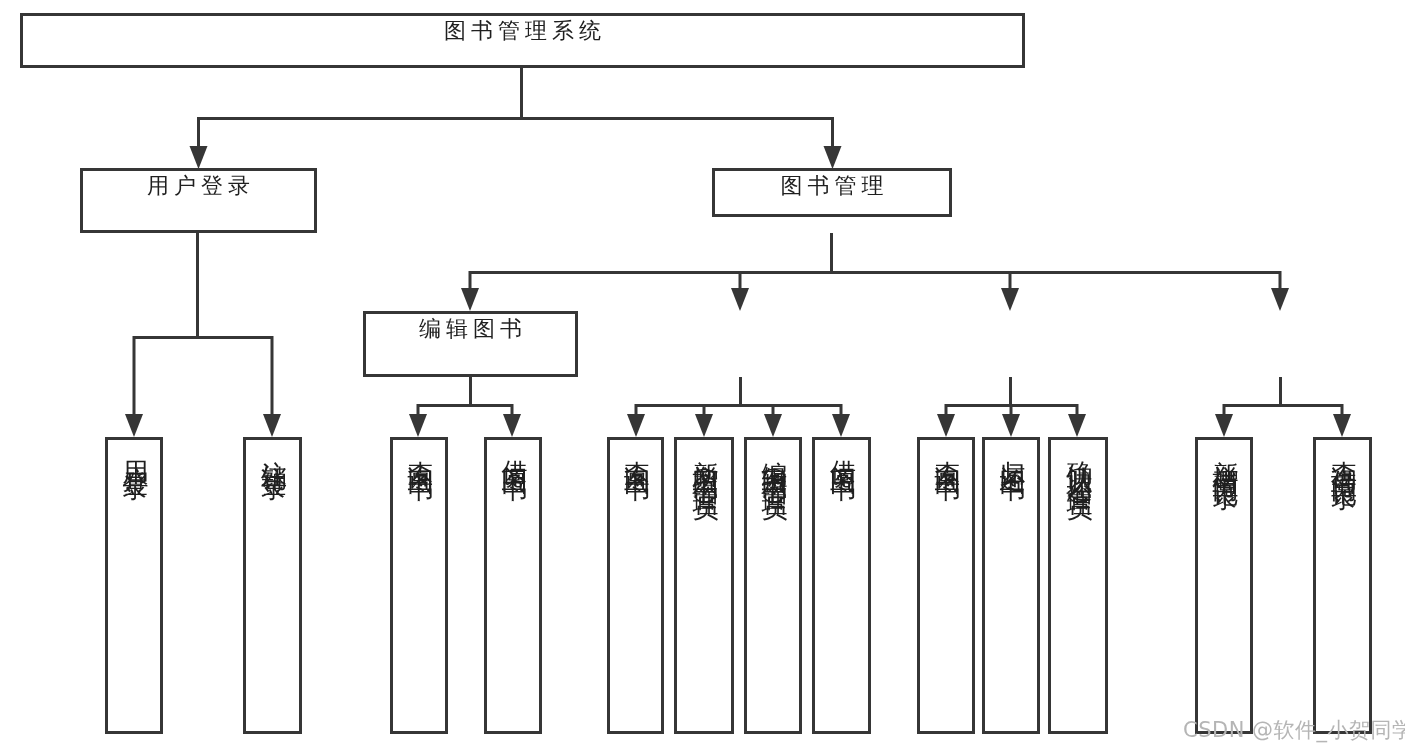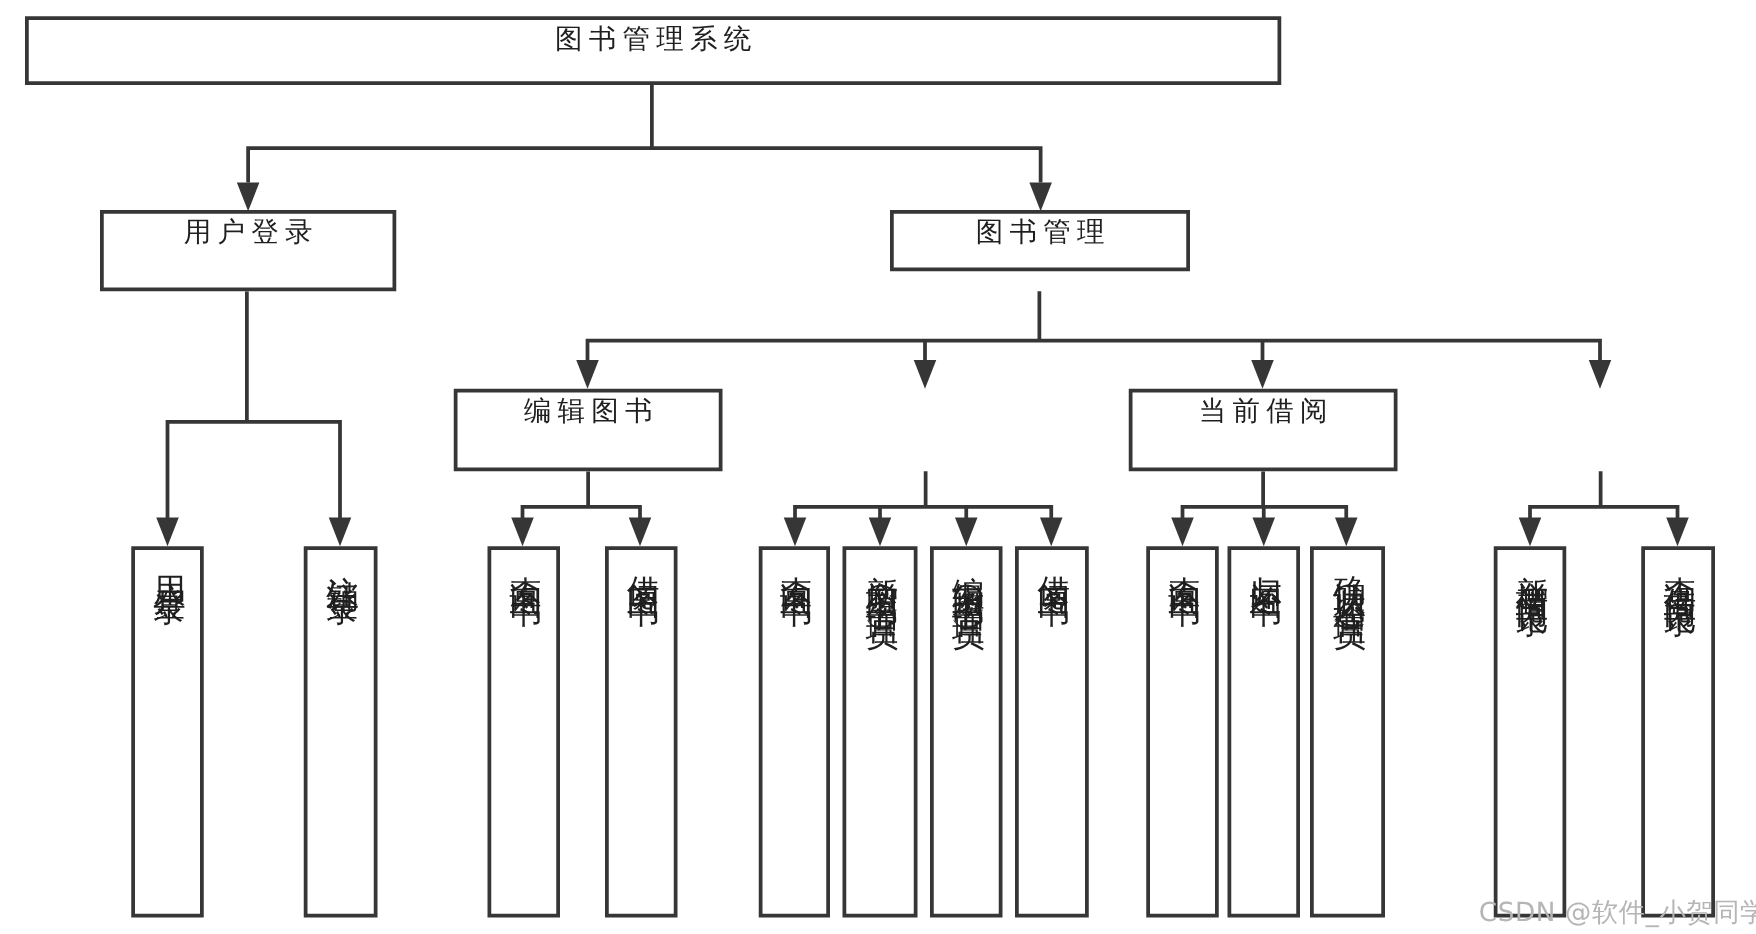--- a/index.html
+++ b/index.html
@@ -118,23 +118,20 @@
   <div class="box hbox" style="left:80px;top:168px;width:237px;height:65px">
     <span>用户登录</span>
   </div>
   <div class="box hbox" style="left:712px;top:168px;width:240px;height:49px">
     <span>图书管理</span>
   </div>
 
   <div class="box hbox" style="left:363px;top:311px;width:215px;height:66px">
     <span>编辑图书</span>
   </div>
-  <div class="box hbox" style="left:903px;top:311px;width:215px;height:66px">
-    <span>当前借阅</span>
-  </div>
 
   <div class="box vbox" style="left:105px;top:437px;width:58px;height:297px">
     <span>用户登录</span>
   </div>
   <div class="box vbox" style="left:243px;top:437px;width:59px;height:297px">
     <span>注销登录</span>
   </div>
 
   <div class="box vbox" style="left:390px;top:437px;width:58px;height:297px">
     <span>查询图书</span>

